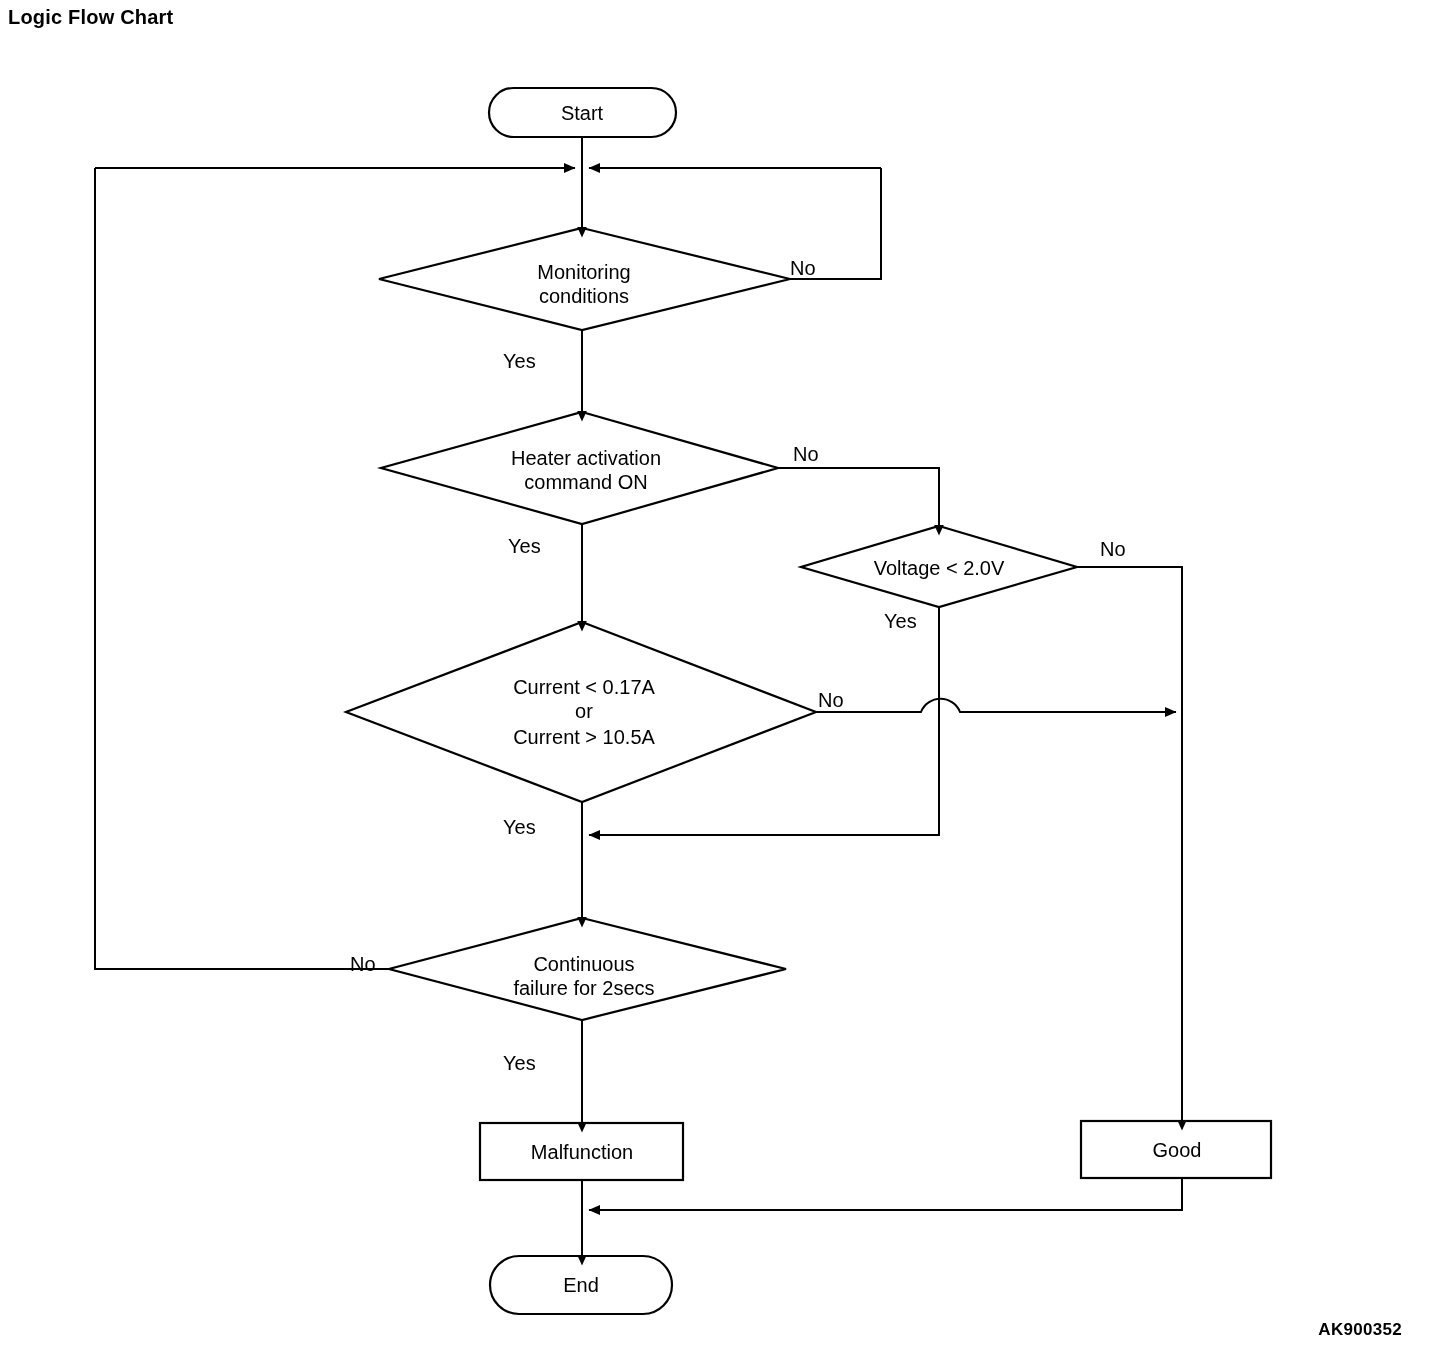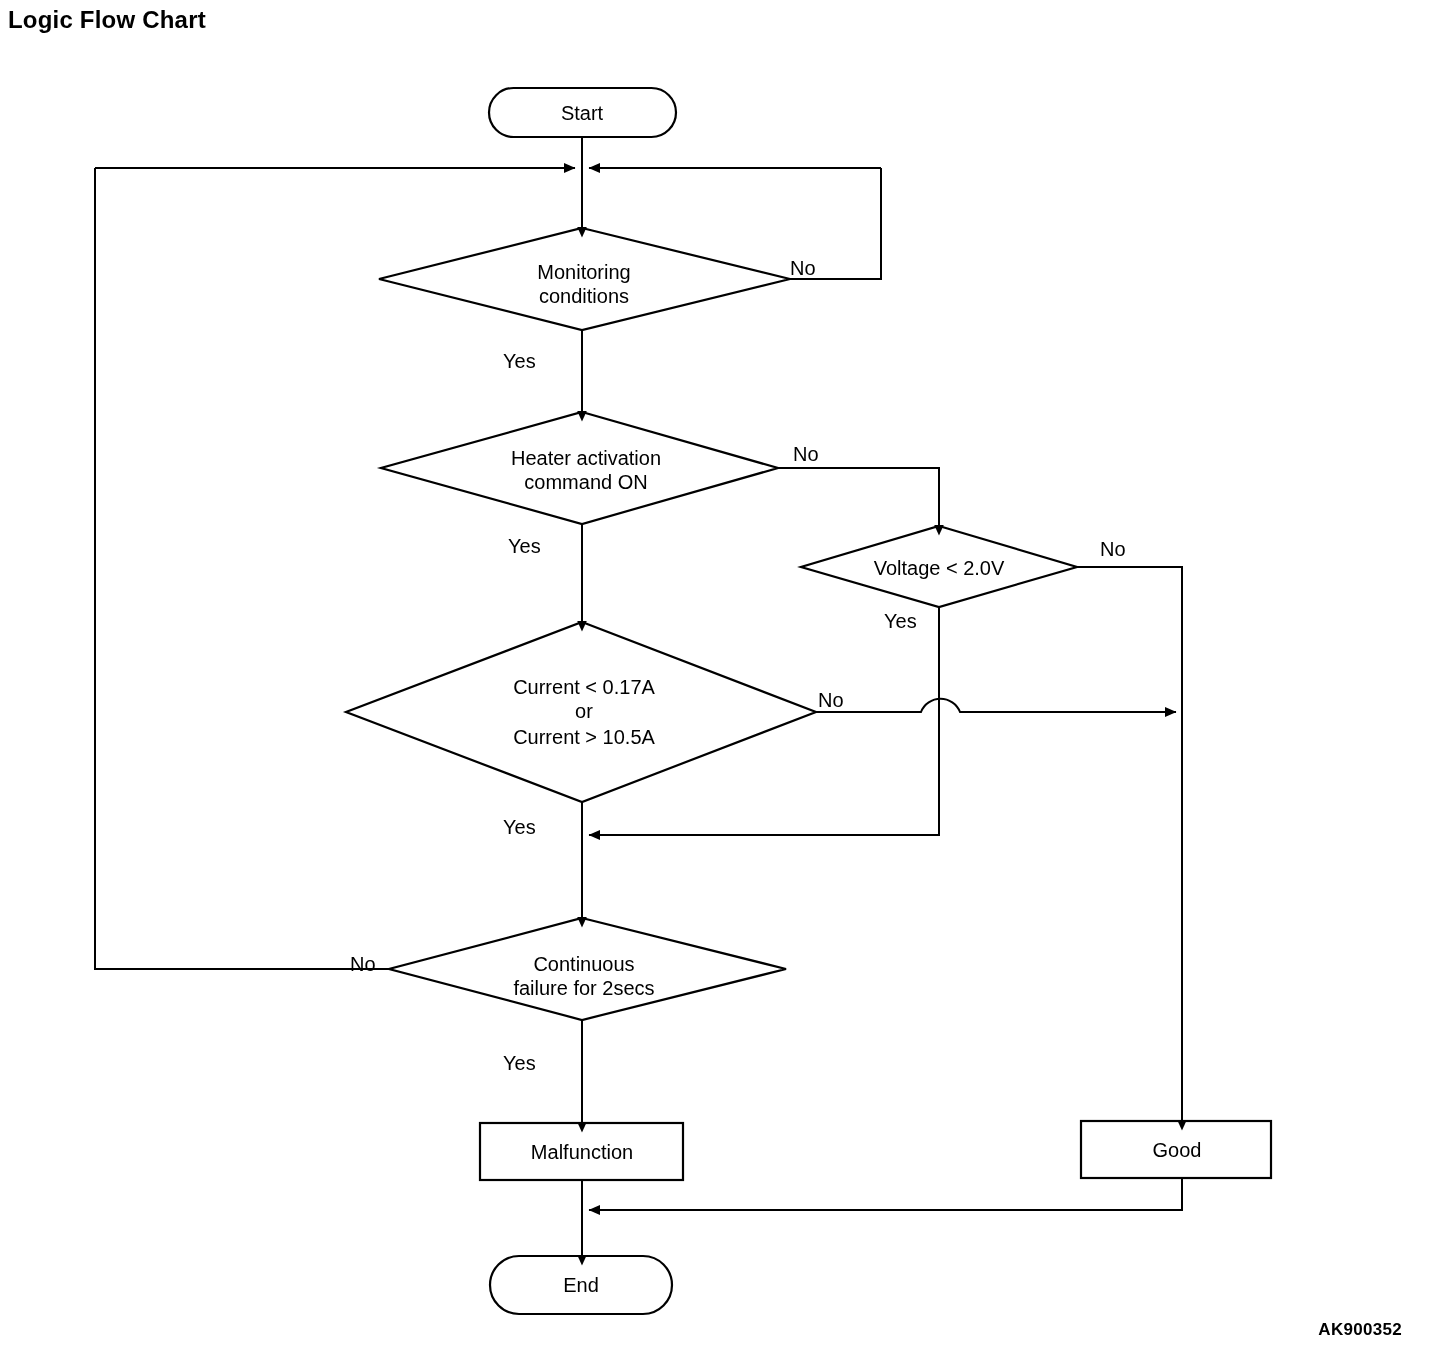--- a/index.html
+++ b/index.html
@@ -13,21 +13,21 @@
     height: 1352px;
     font-family: "Liberation Sans", sans-serif;
     color: #000000;
     position: relative;
     overflow: hidden;
   }
   #page-title {
     position: absolute;
     left: 8px;
     top: 6px;
-    font-size: 24px;
+    font-size: 20px;
     font-weight: bold;
     letter-spacing: 0.2px;
     font-family: "Liberation Sans", sans-serif;
     white-space: pre;
   }
   #figure-code {
     position: absolute;
     right: 38px;
     top: 1320px;
     font-size: 17px;

